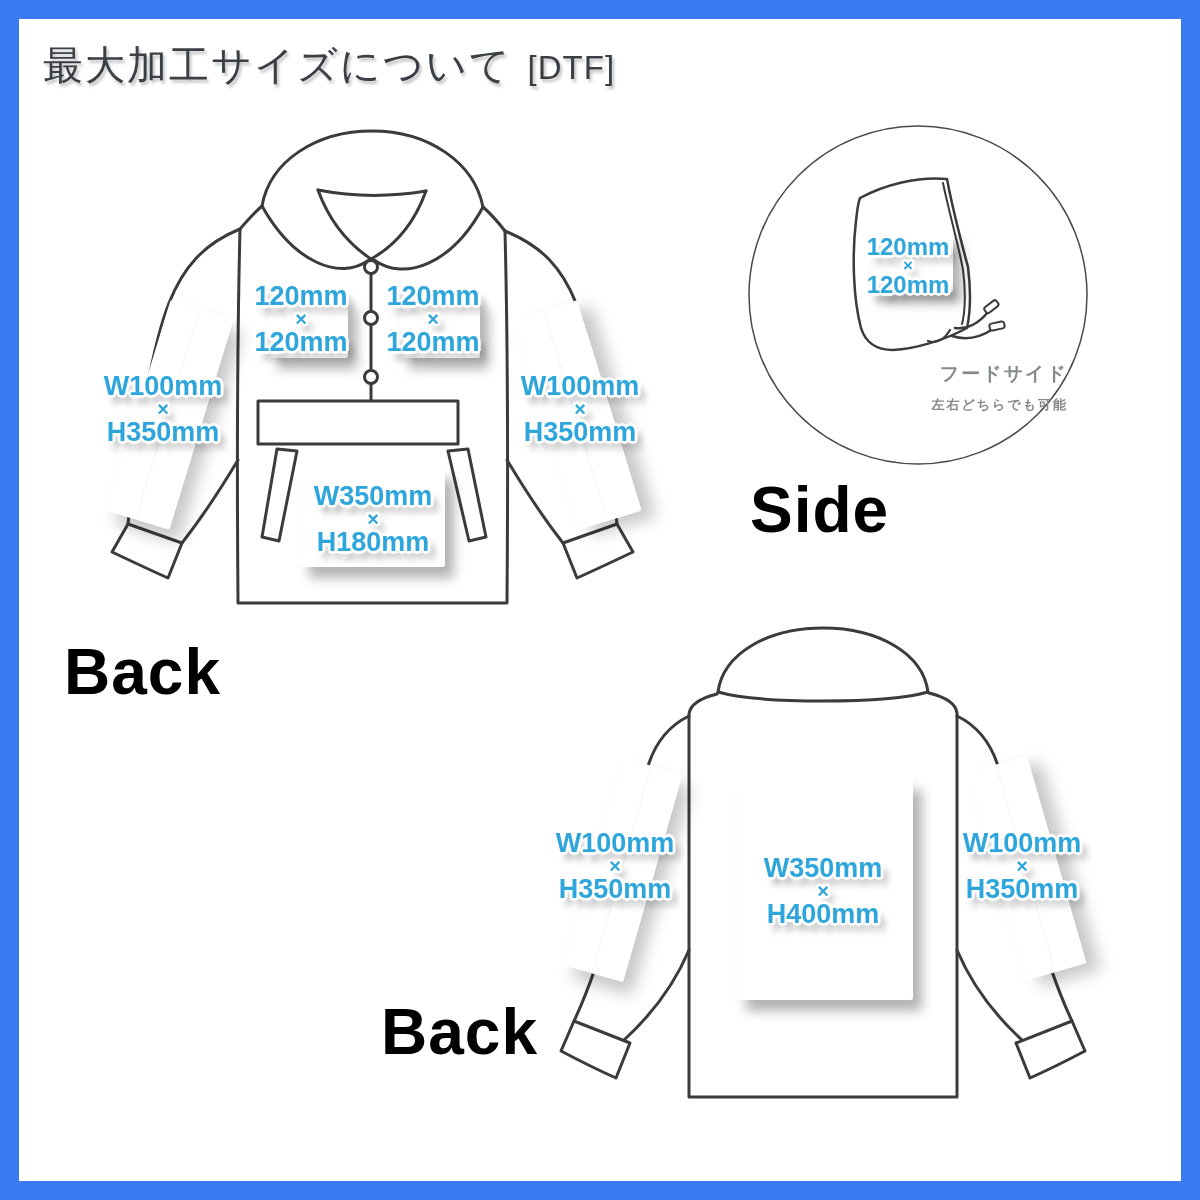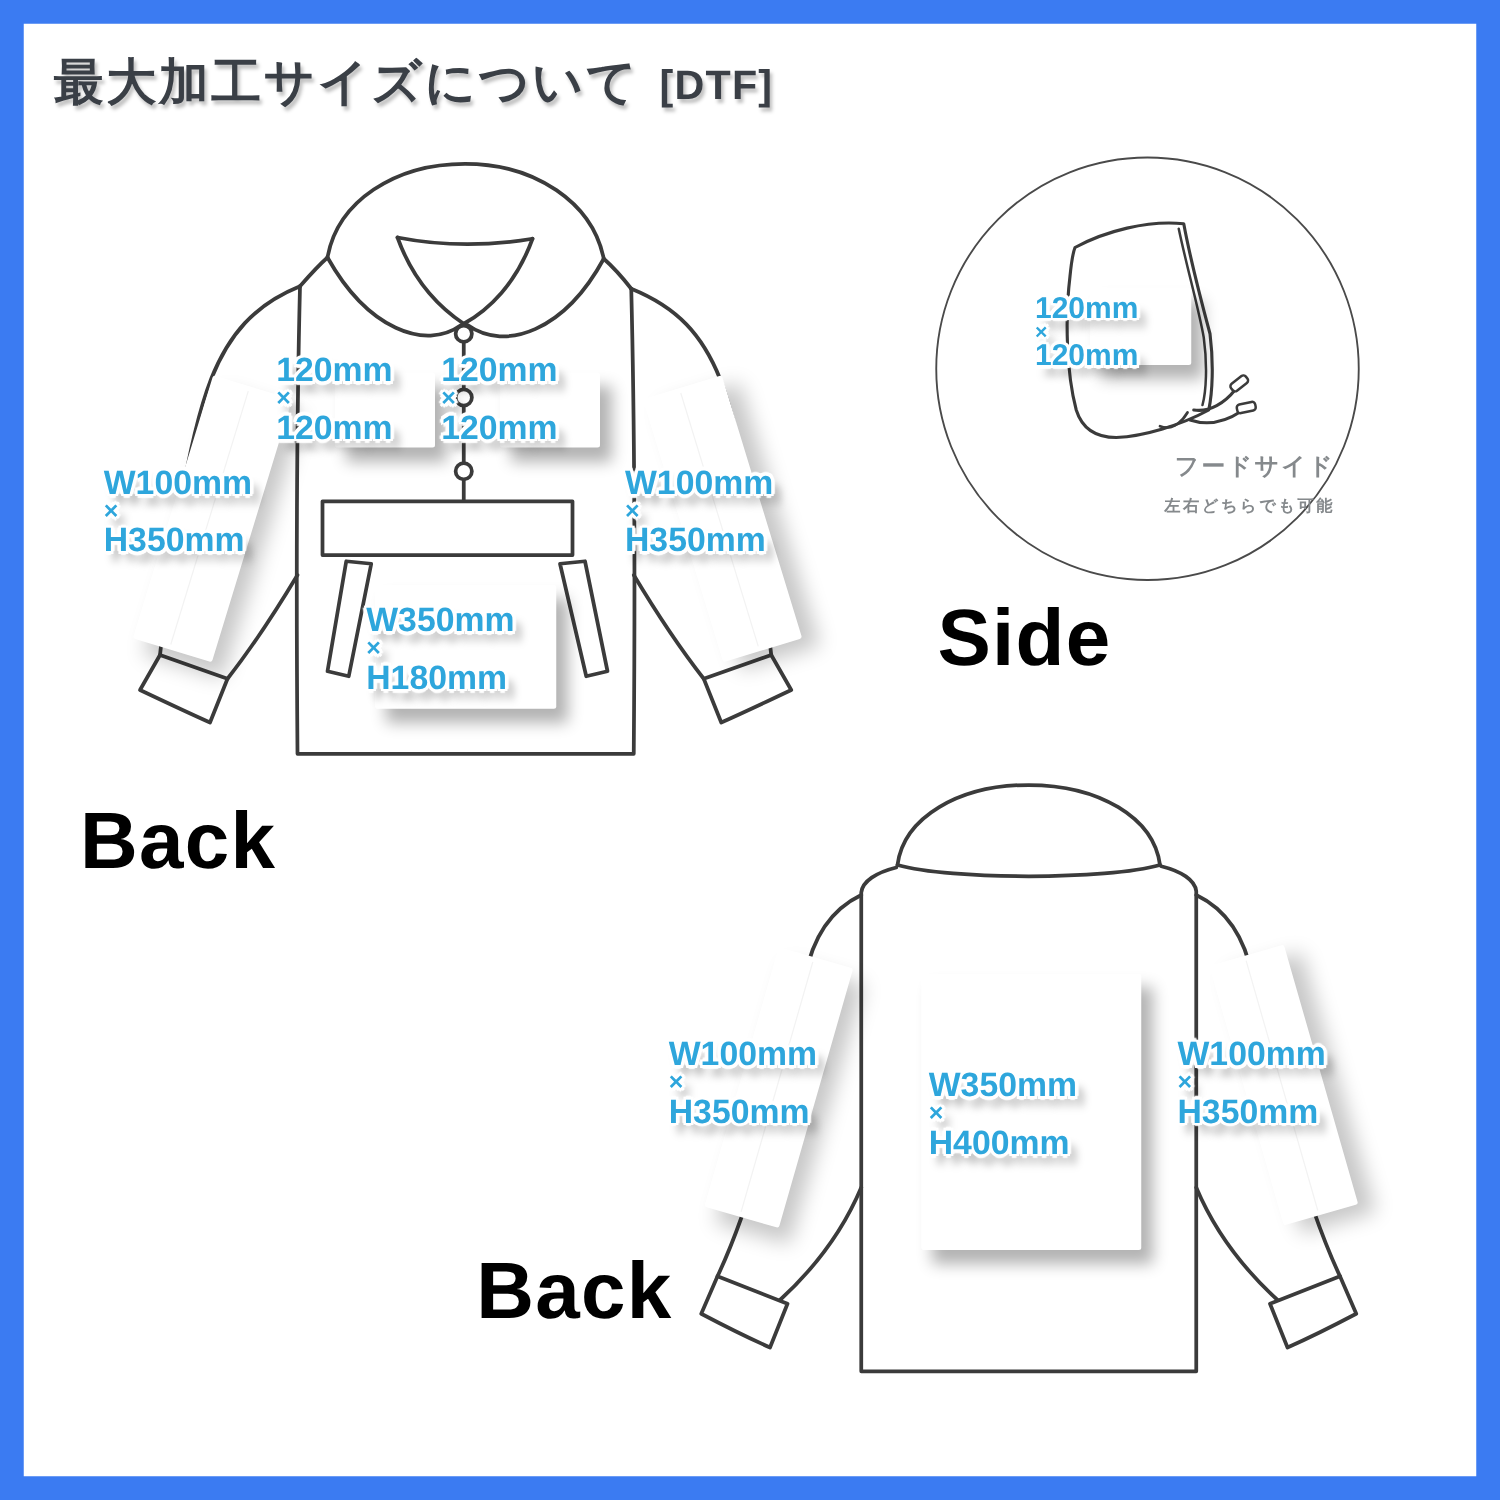--- a/index.html
+++ b/index.html
@@ -1,31 +1,31 @@
 <!DOCTYPE html>
 <html><head>
 <meta charset="utf-8">
 <style>
   html,body{margin:0;padding:0;}
   body{font-family:"Liberation Sans","DejaVu Sans",sans-serif;background:#3B7BF2;}
   .stage{position:relative;width:1200px;height:1200px;background:#3B7BF2;overflow:hidden;}
   .canvas{position:absolute;left:19px;top:19px;width:1162px;height:1162px;background:#ffffff;}
   .art{position:absolute;left:0;top:0;width:1200px;height:1200px;pointer-events:none;}
 
-  .page-title{position:absolute;left:43px;top:38px;font-size:40px;font-weight:bold;color:#3A3F46;
+  .page-title{position:absolute;left:43px;top:38px;font-size:40px;font-weight:normal;color:#3A3F46;
     letter-spacing:2px;text-shadow:2px 3px 3px rgba(0,0,0,0.25);white-space:nowrap;}
   .page-title .tag{font-size:33px;margin-left:16px;letter-spacing:1px;}
 
   .print-box{position:absolute;background:#fff;border-radius:2px;
     box-shadow:9px 11px 12px rgba(0,0,0,0.30);}
   .print-box.sleeve{box-shadow:12px 10px 16px rgba(0,0,0,0.22);}
   .print-box.sleeve::after{content:"";position:absolute;left:46%;top:2%;bottom:2%;width:1px;
     background:rgba(0,0,0,0.05);}
 
-  .size-label{position:absolute;width:160px;color:#2EA6DC;font-weight:bold;}
+  .size-label{position:absolute;width:160px;text-align:center;color:#2EA6DC;font-weight:bold;}
   .size-label span{display:block;
     text-shadow:-2px -2px 0 #fff,0 -2px 0 #fff,2px -2px 0 #fff,-2px 0 0 #fff,2px 0 0 #fff,
       -2px 2px 0 #fff,0 2px 0 #fff,2px 2px 0 #fff,-3px 0 1px #fff,3px 0 1px #fff,
       0 -3px 1px #fff,0 3px 1px #fff,6px 8px 7px rgba(0,0,0,0.35);}
   .size-label .dim{font-size:27px;line-height:25px;}
   .size-label .sep{font-size:20px;line-height:21px;}
   .size-label.small .dim{font-size:24px;line-height:21px;}
   .size-label.small .sep{font-size:17px;line-height:17px;}
 
   .view-label{position:absolute;font-size:64px;line-height:64px;font-weight:bold;color:#000;

